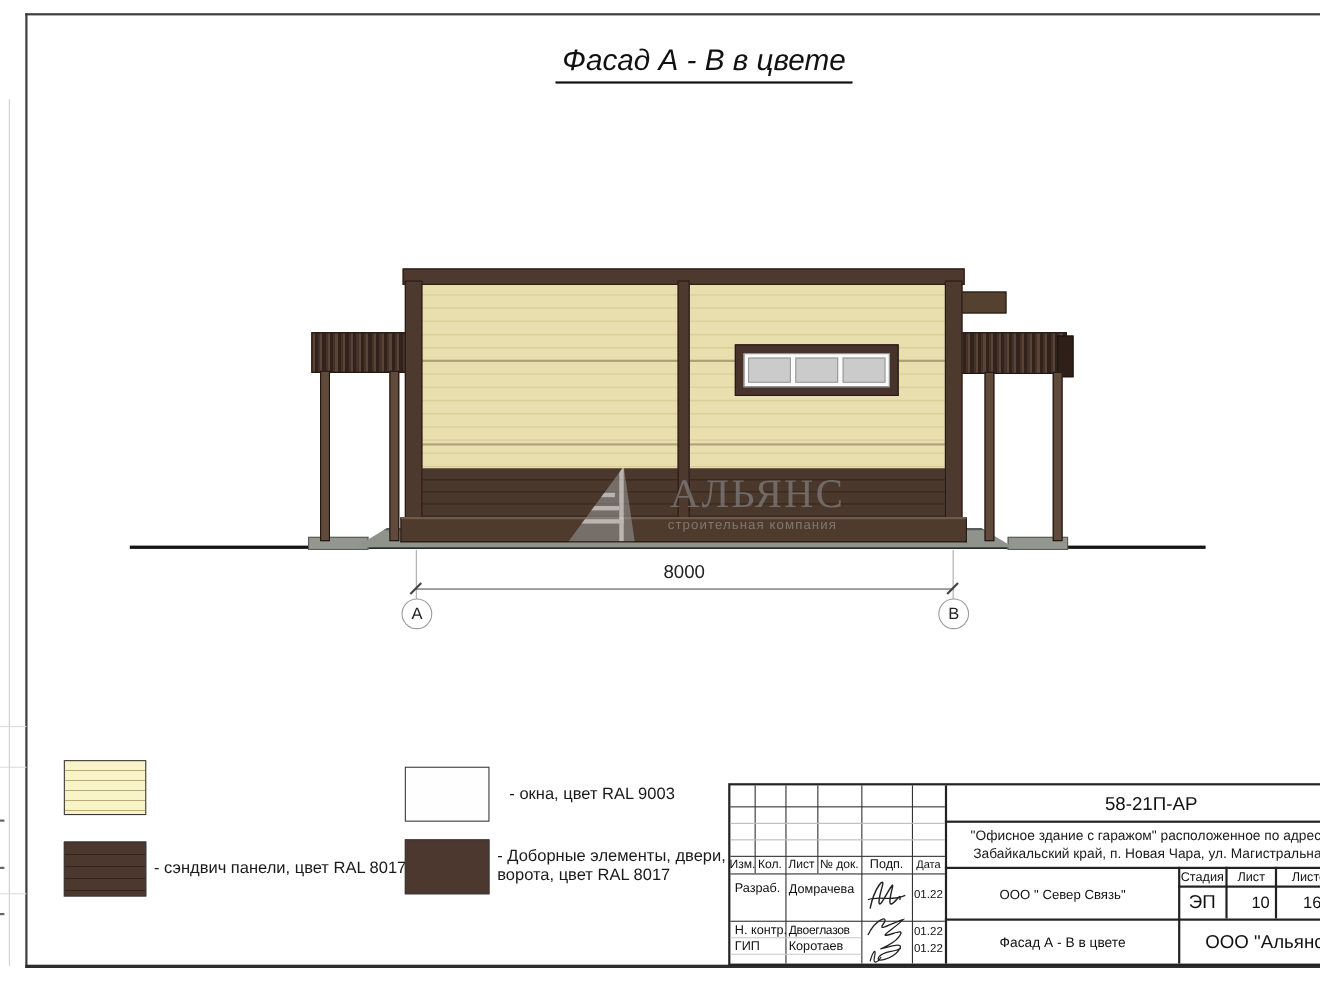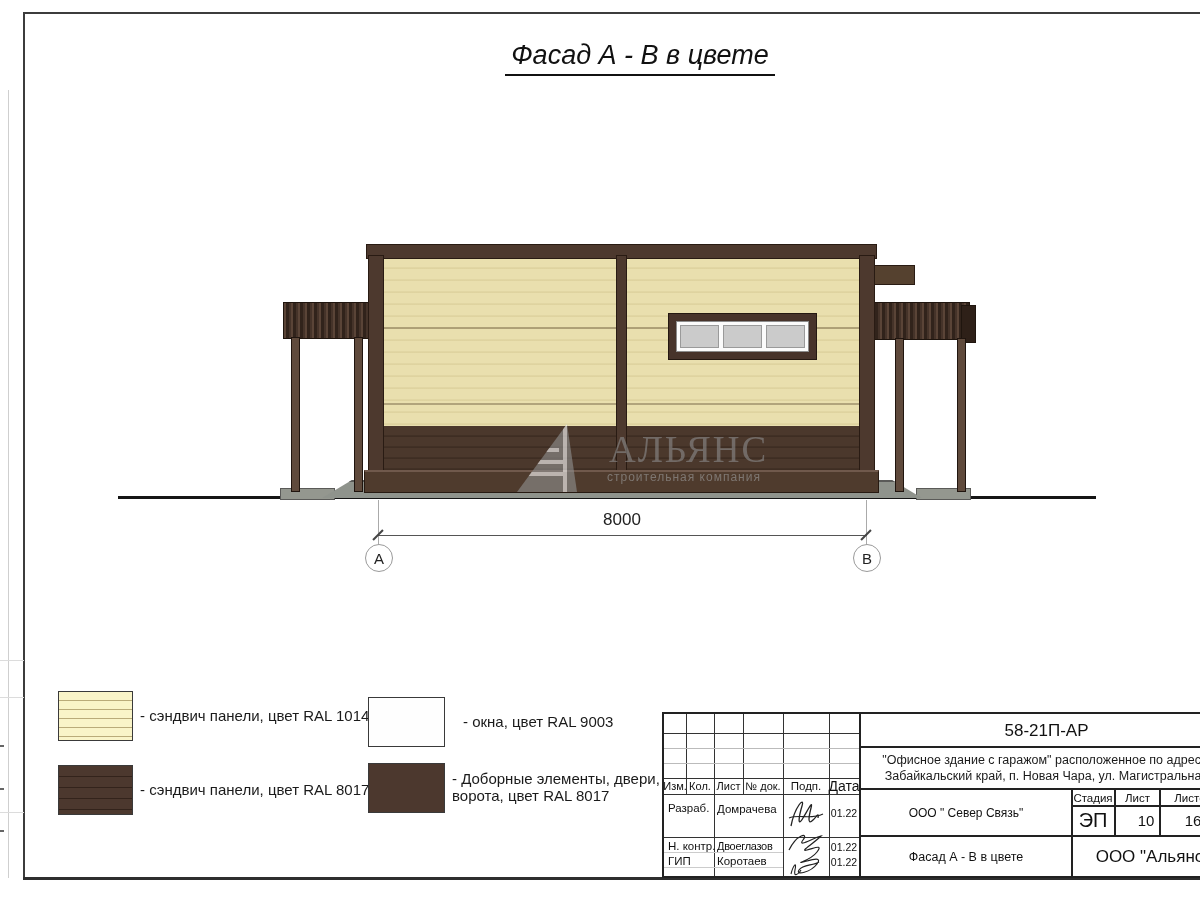--- a/index.html
+++ b/index.html
@@ -115,23 +115,20 @@
   <div class="tick" style="left:859px;top:534px;"></div>
   <div class="abs" style="left:522px;top:510px;width:200px;text-align:center;font-size:17px;color:#222;">8000</div>
   <div class="axis-circle" style="left:365px;top:544px;">
     <span>А</span>
   </div>
   <div class="axis-circle" style="left:853px;top:544px;">
     <span>В</span>
   </div>
 
   <div class="legend-swatch sw-cream" style="left:58px;top:691px;width:73px;height:48px;"></div>
-  <div class="lcell" style="left:140px;top:691px;height:48px;">
-    <span class="legend-label">- сэндвич панели, цвет RAL 1014</span>
-  </div>
 
   <div class="legend-swatch sw-brown-lines" style="left:58px;top:765px;width:73px;height:48px;"></div>
   <div class="lcell" style="left:140px;top:765px;height:48px;">
     <span class="legend-label">- сэндвич панели, цвет RAL 8017</span>
   </div>
 
   <div class="legend-swatch sw-white" style="left:368px;top:697px;width:75px;height:48px;"></div>
   <div class="lcell" style="left:463px;top:697px;height:48px;">
     <span class="legend-label">- окна, цвет RAL 9003</span>
   </div>
@@ -166,21 +163,21 @@
     <div class="hl" style="left:195px;top:32px;width:373px;height:2px;background:#222;"></div>
     <div class="hl" style="left:195px;top:74px;width:373px;height:2px;background:#222;"></div>
     <div class="hl" style="left:407px;top:91px;width:161px;height:2px;background:#222;"></div>
     <div class="hl" style="left:195px;top:121px;width:373px;height:2px;background:#222;"></div>
 
     <div class="cell tb-txt" style="left:0;top:64px;width:22px;height:16px;font-size:11px;">Изм.</div>
     <div class="cell tb-txt" style="left:22px;top:64px;width:28px;height:16px;font-size:11px;">Кол.</div>
     <div class="cell tb-txt" style="left:50px;top:64px;width:29px;height:16px;font-size:11px;">Лист</div>
     <div class="cell tb-txt" style="left:79px;top:64px;width:40px;height:16px;font-size:11px;">№ док.</div>
     <div class="cell tb-txt" style="left:119px;top:64px;width:46px;height:16px;font-size:11.5px;">Подп.</div>
-    <div class="cell tb-txt" style="left:165px;top:64px;width:30px;height:16px;font-size:14px;">Дата</div>
+    <div class="cell tb-txt" style="left:165px;top:64px;width:30px;height:16px;font-size:10px;">Дата</div>
 
     <div class="tb-txt" style="left:4px;top:88px;font-size:11.5px;">Разраб.</div>
     <div class="tb-txt" style="left:53px;top:89px;font-size:11.5px;">Домрачева</div>
     <div class="cell tb-txt" style="left:165px;top:92px;width:30px;height:14px;font-size:10.5px;">01.22</div>
 
     <div class="tb-txt" style="left:4px;top:126px;font-size:11.5px;">Н. контр.</div>
     <div class="tb-txt" style="left:53px;top:126px;font-size:11px;letter-spacing:-0.3px;text-align:center;">Двоеглазов</div>
     <div class="cell tb-txt" style="left:165px;top:126px;width:30px;height:14px;font-size:10.5px;">01.22</div>
 
     <div class="tb-txt" style="left:4px;top:141px;font-size:11.5px;">ГИП</div>
@@ -198,20 +195,20 @@
 
     <div class="cell tb-txt" style="left:197px;top:4px;width:371px;height:26px;font-size:17px;">58-21П-АР</div>
     <div class="cell" style="left:197px;top:36px;width:371px;height:36px;flex-direction:column;">
       <div class="tb-txt2" style="font-size:12.5px;line-height:16px;">"Офисное здание с гаражом" расположенное по адресу:</div>
       <div class="tb-txt2" style="font-size:12.5px;line-height:16px;">Забайкальский край, п. Новая Чара, ул. Магистральная</div>
     </div>
     <div class="cell tb-txt" style="left:197px;top:76px;width:210px;height:45px;font-size:12px;">ООО " Север Связь"</div>
     <div class="cell tb-txt" style="left:408px;top:76px;width:42px;height:15px;font-size:11.5px;">Стадия</div>
     <div class="cell tb-txt" style="left:452px;top:76px;width:43px;height:15px;font-size:11.5px;">Лист</div>
     <div class="cell tb-txt" style="left:497px;top:76px;width:64px;height:15px;font-size:11.5px;">Листов</div>
-    <div class="cell tb-txt" style="left:408px;top:93px;width:42px;height:26px;font-size:20px;">ЭП</div>
+    <div class="cell tb-txt" style="left:408px;top:93px;width:42px;height:26px;font-size:17px;">ЭП</div>
     <div class="cell tb-txt" style="left:452px;top:93px;width:60px;height:26px;font-size:15px;">10</div>
     <div class="cell tb-txt" style="left:497px;top:93px;width:64px;height:26px;font-size:15px;">16</div>
     <div class="cell tb-txt" style="left:197px;top:123px;width:210px;height:39px;font-size:12.5px;">Фасад А - В в цвете</div>
     <div class="cell tb-txt" style="left:409px;top:123px;width:159px;height:39px;font-size:17px;">ООО "Альянс"</div>
   </div>
 
 </div>
 
 </body></html>

